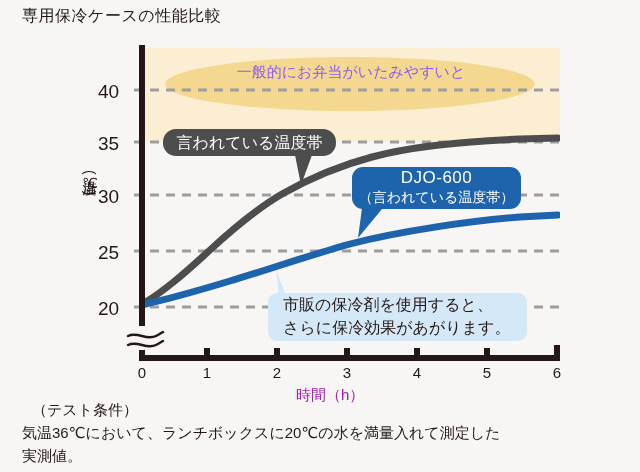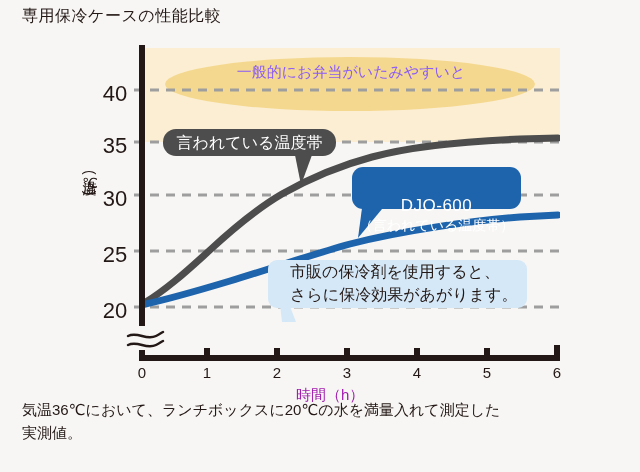--- a/index.html
+++ b/index.html
@@ -18,22 +18,22 @@
     font-size:16px;letter-spacing:.5px;
     color:#231815;white-space:nowrap;
   }
 
   
   .chart{position:absolute;left:0;top:0;width:640px;height:472px;}
   svg.plot{position:absolute;left:0;top:0;}
 
   
   .ytick{
-    position:absolute;width:34px;text-align:center;
-    font-size:22px;color:#231815;
+    position:absolute;width:34px;text-align:left;
+    font-size:19px;color:#231815;
   }
   .xtick{
     position:absolute;width:20px;text-align:center;
     font-size:15px;color:#231815;
   }
   .ylabel{
     position:absolute;left:78px;top:170px;
     width:20px;font-size:14px;line-height:17px;
     text-align:center;color:#231815;
     writing-mode:vertical-rl;
@@ -51,26 +51,26 @@
     left:163px;top:129px;width:173px;height:27px;
     background:#4d4d4d;border-radius:13px;
     color:#ffffff;font-size:16px;line-height:27px;
     white-space:nowrap;
   }
   .bub-blue{
     left:352px;top:167px;width:169px;height:42px;
     background:#1e64ac;border-radius:11px;
     color:#ffffff;
   }
-  .bub-blue .l1{font-size:17px;line-height:21px;letter-spacing:.5px;margin-top:28px;}
+  .bub-blue .l1{font-size:17px;line-height:21px;letter-spacing:.5px;}
   .bub-blue .l2{font-size:14px;line-height:19px;}
   .bub-cyan{
-    left:268px;top:260px;width:259px;height:48px;
+    left:268px;top:293px;width:259px;height:48px;
     background:#d5e8f7;border-radius:9px;
-    color:#231815;text-align:left;padding-left:22px;
+    color:#231815;text-align:left;padding-left:15px;
   }
   .bub-cyan .l1,.bub-cyan .l2{font-size:16px;line-height:23px;white-space:nowrap;}
 
   .oval-text{
     position:absolute;left:168px;top:60px;width:366px;
     text-align:center;font-size:15px;line-height:23px;color:#8b5cf6;
   }
 
   
   .footer{
@@ -166,17 +166,18 @@
     </div>
 
     <div class="bubble bub-cyan">
       <div class="l1">市販の保冷剤を使用すると、</div>
       <div class="l2">さらに保冷効果があがります。</div>
     </div>
 
   </div>
 
   <div class="footer">
+    <div class="cond">（テスト条件）</div>
     <div>気温36℃において、ランチボックスに20℃の水を満量入れて測定した</div>
     <div>実測値。</div>
   </div>
 
 </div>
 
 </body></html>

